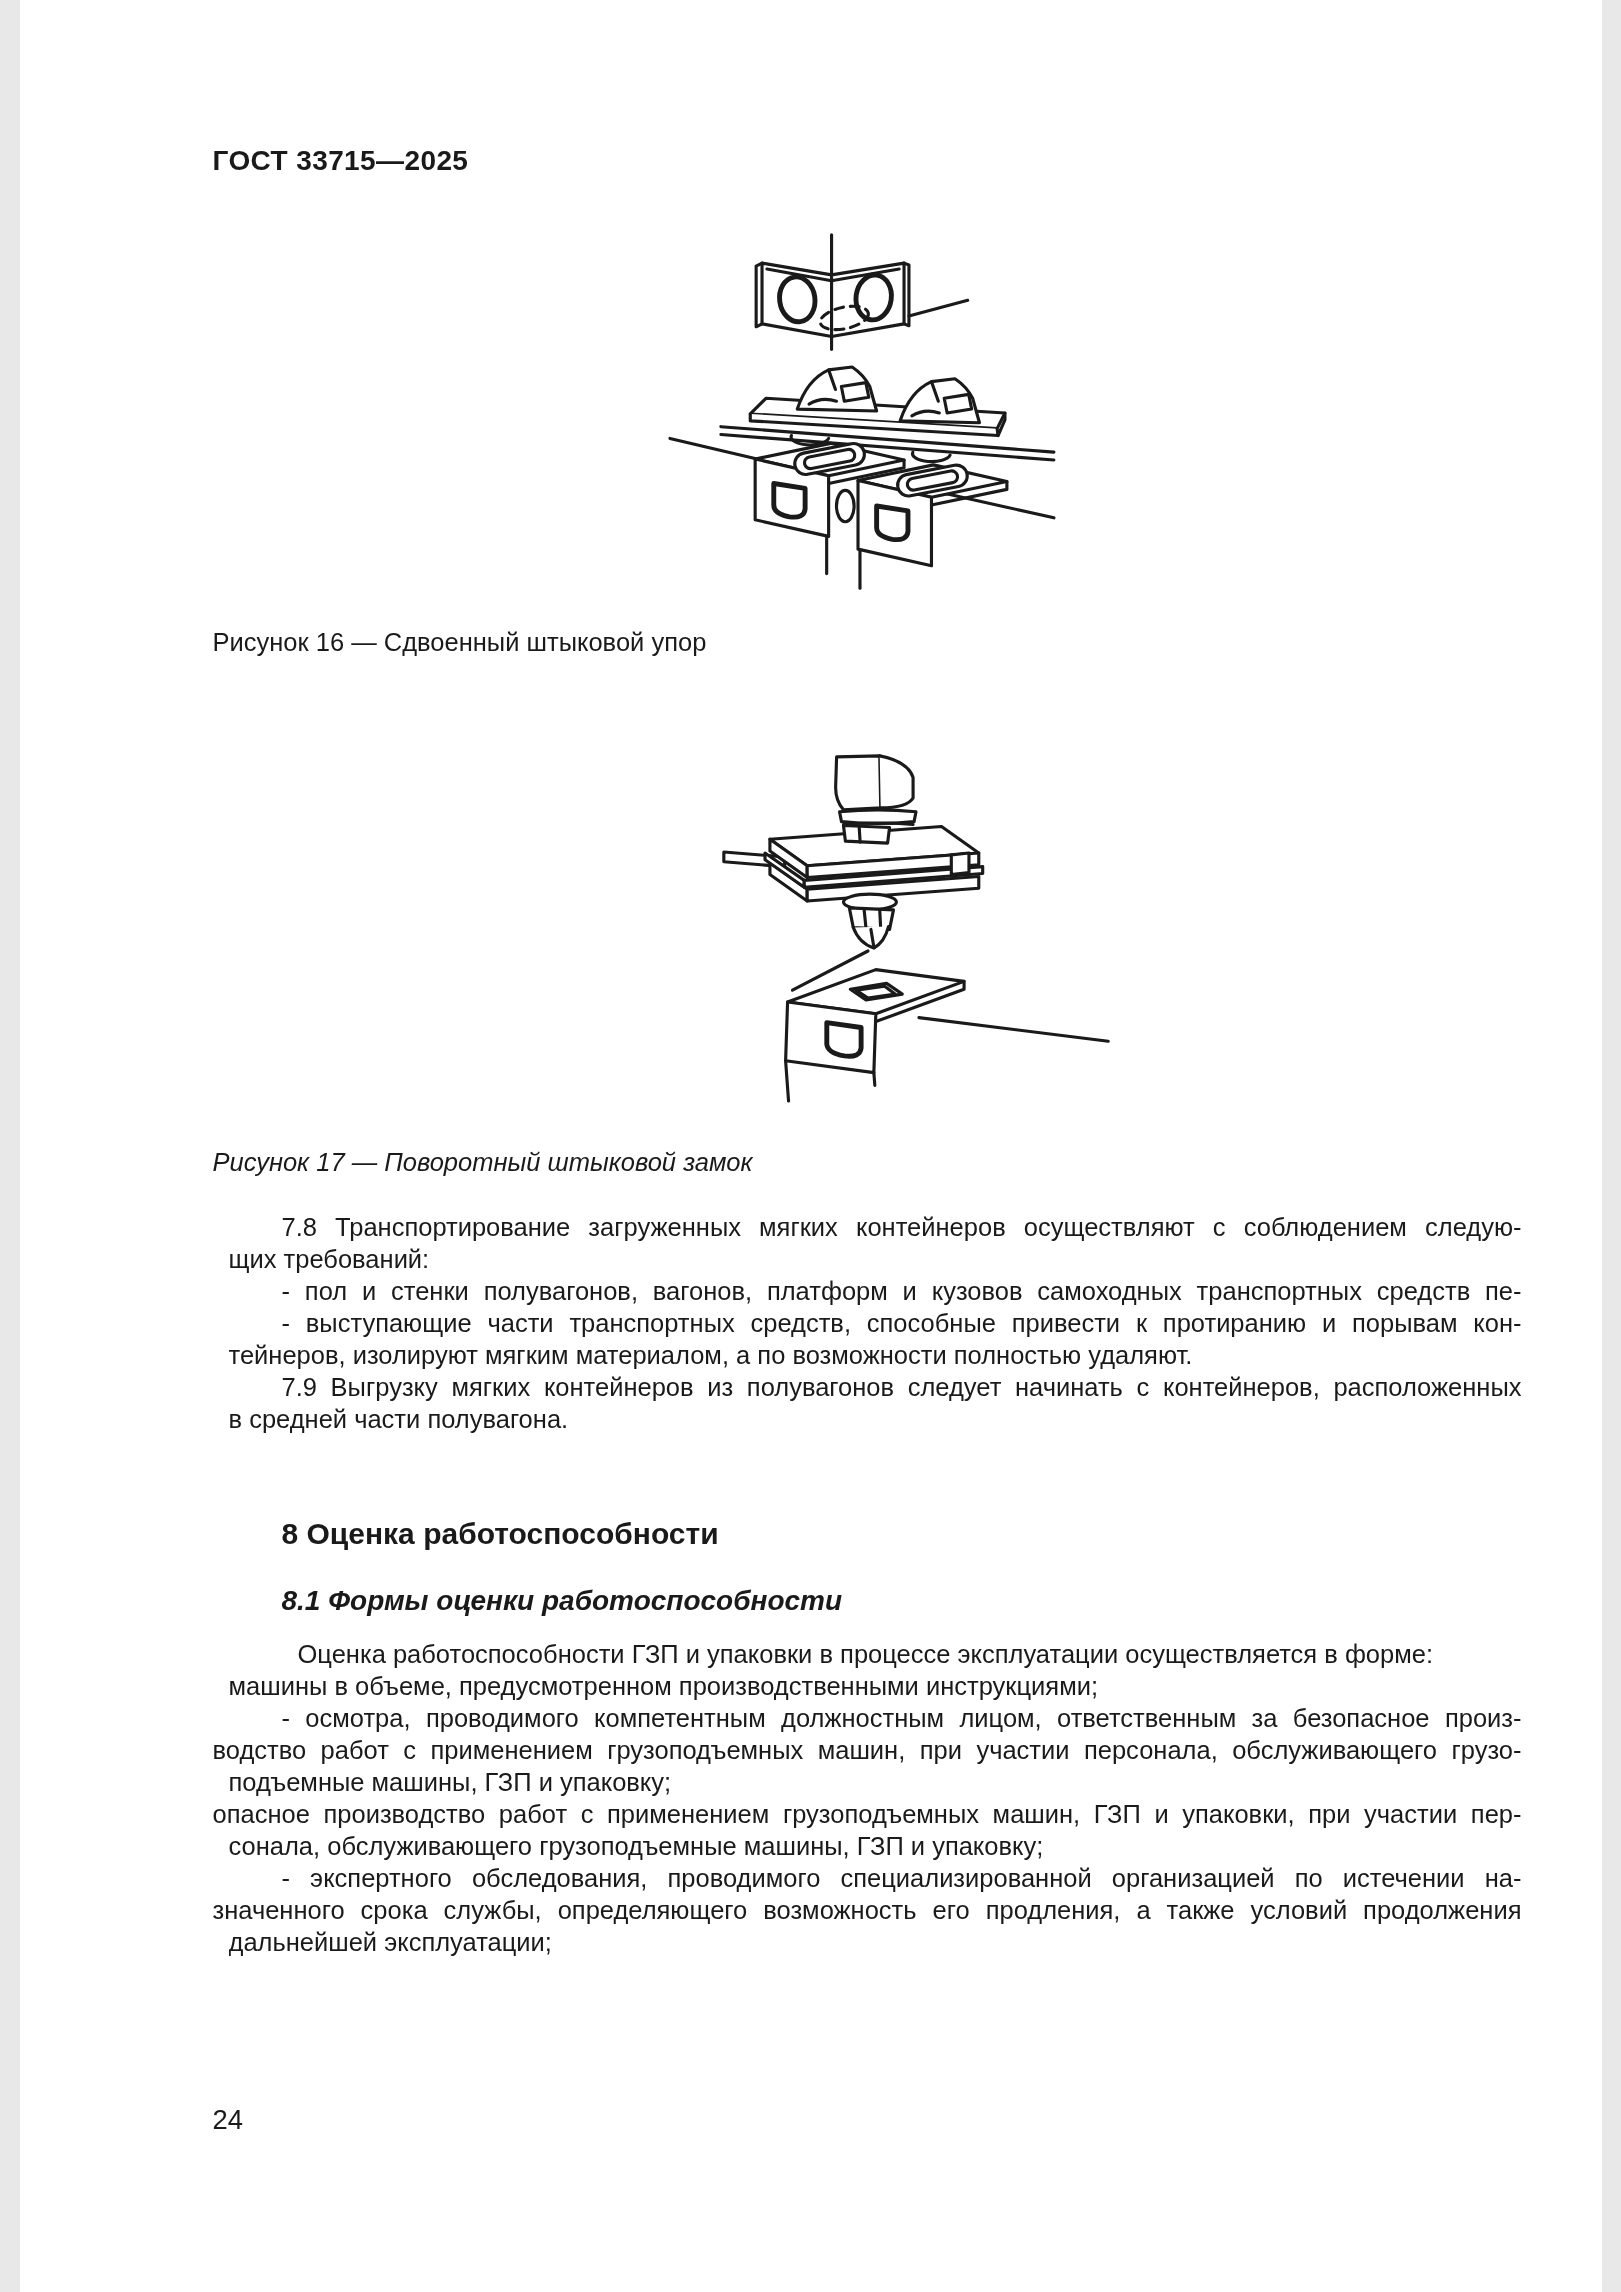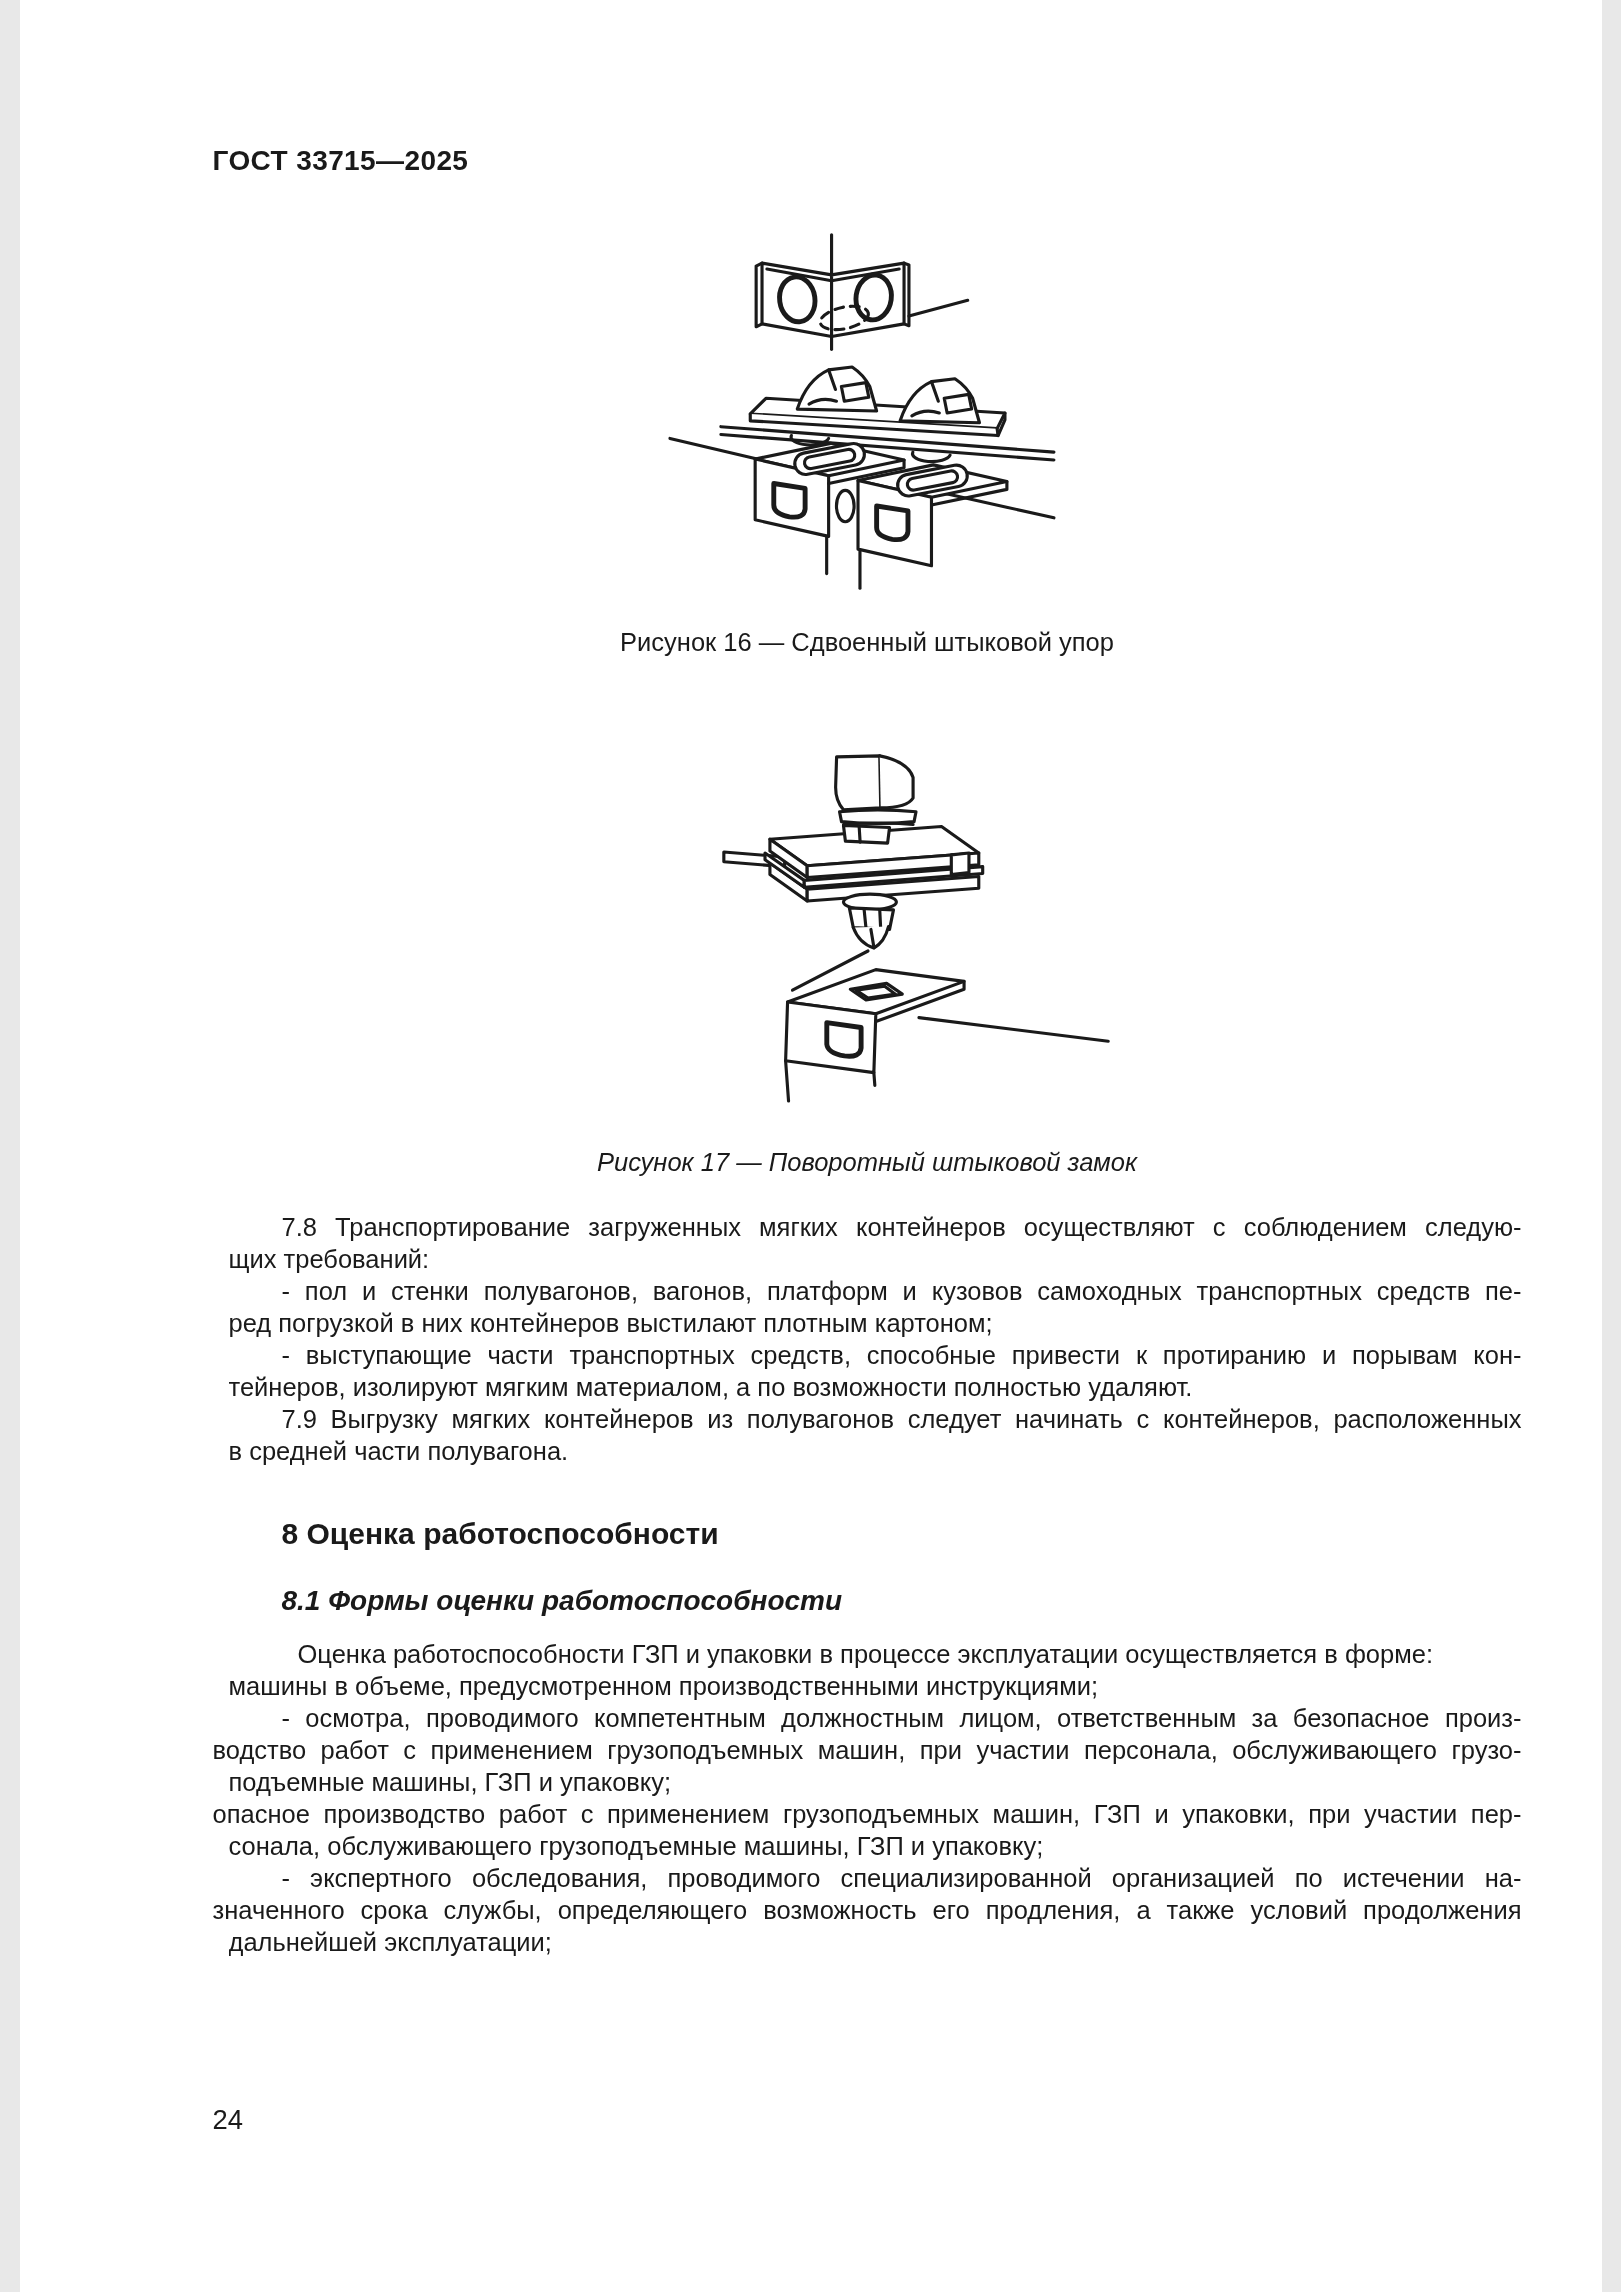--- a/index.html
+++ b/index.html
@@ -5,21 +5,21 @@
   html,body { margin:0; padding:0; background:#e8e8e8; }
   .page {
     position:relative; width:1582px; height:2293px; margin:0 auto;
     background:#ffffff; font-family:"Liberation Sans", sans-serif; color:#1a1a1a;
     overflow:hidden;
   }
   .hdr { position:absolute; left:193px; top:145px; font-size:28px; font-weight:bold; letter-spacing:0.4px; }
   .figwrap { position:absolute; }
   .fig16 { left:642px; top:221px; }
   .fig17 { left:696px; top:747px; }
-  .caption { position:absolute; left:193px; width:1309px; text-align:center; font-size:25.5px; }
+  .caption { position:absolute; left:193px; width:1309px; text-align:left; font-size:25.5px; }
   .cap16 { top:628px; }
   .cap17 { top:1148px;font-style:italic; }
   .block { position:absolute; left:193px; width:1309px; font-size:25.5px; line-height:32px; }
   .b1 { top:1211px; }
   .b2 { top:1638px; }
   .ln { text-align:justify; text-align-last:justify; height:32px; overflow:hidden; }
   .ln.end { text-align-last:left;margin-left:16px; }
   .ln.ind { padding-left:69px; }
   .h8  { position:absolute; left:262px; top:1517px; font-size:30px; font-weight:bold; }
   .h81 { position:absolute; left:262px; top:1585px; font-size:28px; font-weight:bold;font-style:italic; }
@@ -160,21 +160,20 @@
       </g>
     </svg>
   </div>
 
   <div class="caption cap17">Рисунок 17 — Поворотный штыковой замок</div>
 
   <div class="block b1">
     <div class="ln ind">7.8 Транспортирование загруженных мягких контейнеров осуществляют с соблюдением следую-</div>
     <div class="ln end">щих требований:</div>
     <div class="ln ind">- пол и стенки полувагонов, вагонов, платформ и кузовов самоходных транспортных средств пе-</div>
-    <div class="ln end">ред погрузкой в них контейнеров выстилают плотным картоном;</div>
     <div class="ln ind">- выступающие части транспортных средств, способные привести к протиранию и порывам кон-</div>
     <div class="ln end">тейнеров, изолируют мягким материалом, а по возможности полностью удаляют.</div>
     <div class="ln ind">7.9 Выгрузку мягких контейнеров из полувагонов следует начинать с контейнеров, расположенных</div>
     <div class="ln end">в средней части полувагона.</div>
   </div>
 
   <div class="h8">8 Оценка работоспособности</div>
   <div class="h81">8.1 Формы оценки работоспособности</div>
 
   <div class="block b2">

